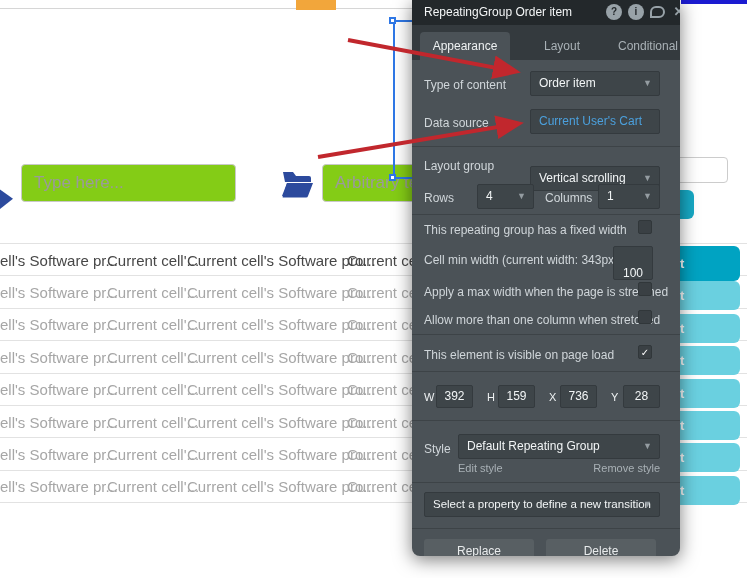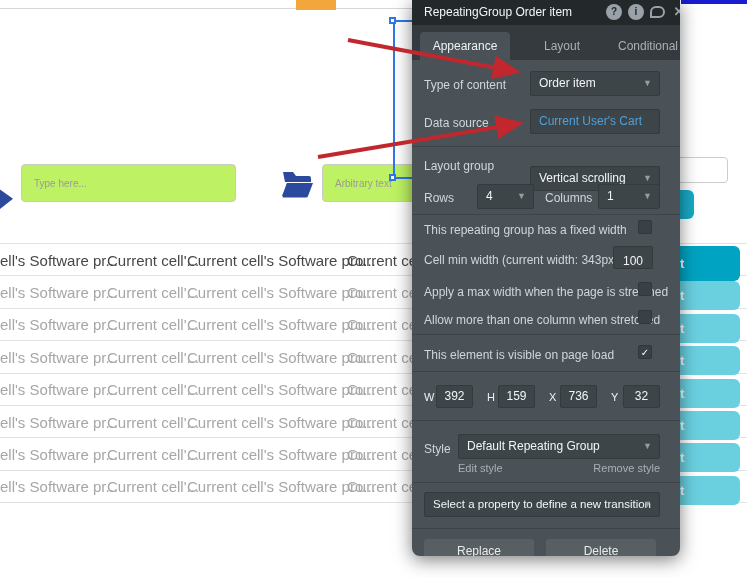--- a/index.html
+++ b/index.html
@@ -4,22 +4,22 @@
 <style>
   html,body{margin:0;padding:0;background:#fff;}
   *{box-sizing:border-box;font-family:"Liberation Sans",sans-serif;}
   .stage{position:relative;width:747px;height:578px;overflow:hidden;background:#fff;}
 
   
   .top-rule{position:absolute;left:0;top:8px;width:412px;height:1px;background:#d6d6d6;}
   .orange-block{position:absolute;left:296px;top:0;width:40px;height:10px;background:#f2a63b;}
   .navy-bar{position:absolute;left:681px;top:0;width:66px;height:4px;background:#1b1bd1;}
 
-  .cv-input{position:absolute;background:#bef264;border:1px solid #c9c9c9;border-radius:4px;
-    font-size:10px;color:#444;padding:0 12px;outline:none;}
+  .cv-input{position:absolute;background:#84cc16;border:1px solid #c9c9c9;border-radius:4px;
+    font-size:17px;color:#444;padding:0 12px;outline:none;}
   .cv-input::placeholder{color:#9a9a9a;}
   .type-here{left:21px;top:164px;width:215px;height:38px;}
   .arbitrary{left:322px;top:164px;width:150px;height:38px;}
   .mini-input{left:660px;top:157px;width:68px;height:26px;border-radius:4px;background:#fff;
     border:1px solid #cccccc;position:absolute;}
   .mini-teal{position:absolute;left:648px;top:190px;width:46px;height:29px;background:#17a9c5;border-radius:6px;}
 
   .edge-shape{position:absolute;left:0;top:186px;width:13px;height:23px;background:#2c4a9d;
     clip-path:polygon(0 100%,0 15%,100% 55%);}
   .folder-wrap{position:absolute;left:281px;top:166px;width:32px;height:34px;}
@@ -61,21 +61,21 @@
   .tab.active{background:#4b5257;color:#eef1f2;border-radius:4px 4px 0 0;}
   .tab.t0{left:8px;width:90px;}
   .tab.t1{left:110px;width:80px;}
   .tab.t2{left:196px;width:80px;}
 
   .p-label{position:absolute;color:#d0d6da;font-size:12px;}
   .ctrl{position:absolute;background:#3e4549;border:1px solid #343a3e;border-radius:2px;
     height:25px;line-height:23px;color:#f2f5f6;padding:0 8px;font-size:12px;cursor:pointer;
     white-space:nowrap;overflow:hidden;}
   .ctrl .caret{position:absolute;right:7px;top:0;color:#949ca1;font-size:9px;}
-  .ctrl.num{text-align:center;padding:4px 4px;}
+  .ctrl.num{text-align:center;padding:16px 4px;}
   .blue-val{color:#4ba0dd;}
 
   .sep{position:absolute;left:0;width:100%;height:1px;background:rgba(0,0,0,.18);}
 
   .cb{position:absolute;width:14px;height:14px;background:#3a4044;border:1px solid #31373a;
     border-radius:2px;cursor:pointer;color:#fff;font-size:10px;line-height:13px;text-align:center;}
   .cb.on::after{content:"\2713";}
 
   .dimbox{position:absolute;width:37px;height:23px;background:#3e4549;border:1px solid #343a3e;
     border-radius:2px;color:#f2f5f6;text-align:center;line-height:21px;font-size:12px;}
@@ -246,21 +246,21 @@
 
     <div class="sep" style="top:371px;"></div>
 
     <span class="dimlab" style="left:12px;top:391px;">W</span>
     <div class="dimbox" style="left:24px;top:385px;"><span>392</span></div>
     <span class="dimlab" style="left:75px;top:391px;">H</span>
     <div class="dimbox" style="left:86px;top:385px;"><span>159</span></div>
     <span class="dimlab" style="left:137px;top:391px;">X</span>
     <div class="dimbox" style="left:148px;top:385px;"><span>736</span></div>
     <span class="dimlab" style="left:199px;top:391px;">Y</span>
-    <div class="dimbox" style="left:211px;top:385px;"><span>32</span></div>
+    <div class="dimbox" style="left:211px;top:385px;"><span>28</span></div>
 
     <div class="sep" style="top:420px;"></div>
 
     <span class="p-label" style="left:12px;top:442px;">Style</span>
     <div class="ctrl" style="left:46px;top:434px;width:202px;">
       <span>Default Repeating Group</span>
       <span class="caret">▼</span>
     </div>
     <span class="plink" style="left:46px;top:462px;">Edit style</span>
     <span class="plink" style="right:20px;top:462px;">Remove style</span>

